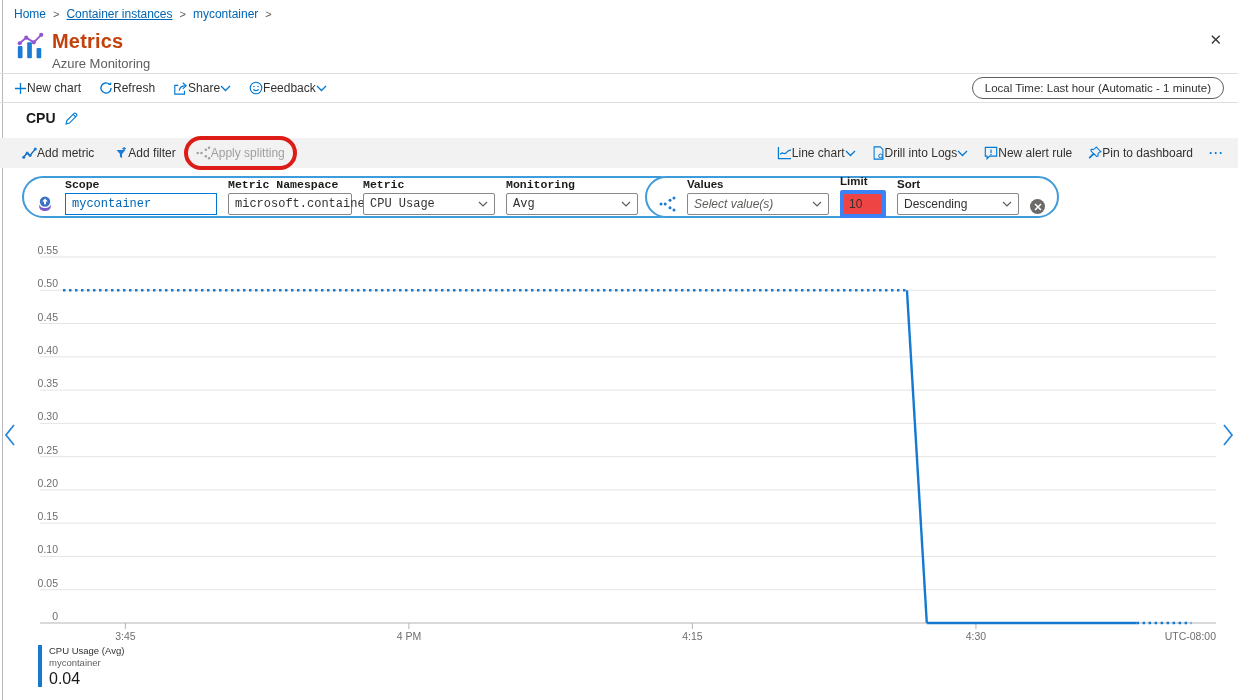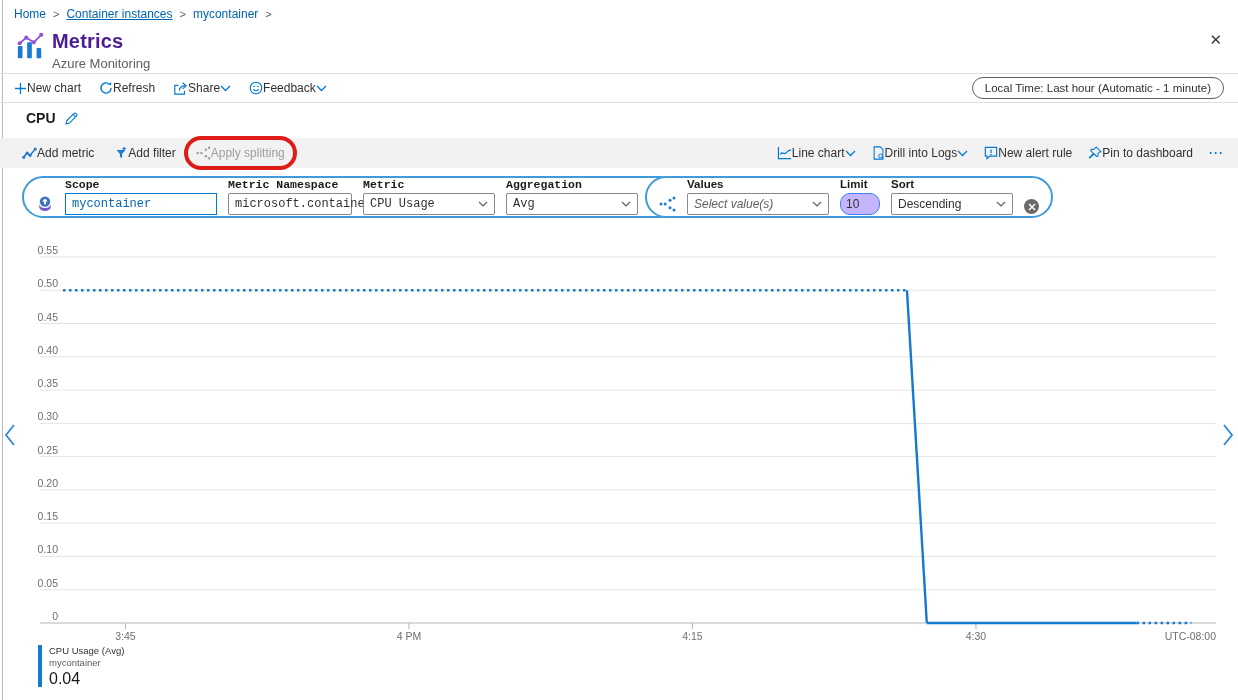--- a/index.html
+++ b/index.html
@@ -9,21 +9,21 @@
     -webkit-font-smoothing:antialiased;
   }
   .edge-left{position:absolute;left:2px;top:0;width:1px;height:700px;background:#b9b9b9;}
   
   .breadcrumb{position:absolute;left:14px;top:7px;font-size:12px;display:flex;gap:7px;align-items:center;}
   .crumb{color:#0065b3;cursor:pointer;}
   .crumb.u{text-decoration:underline;}
   .crumb-sep{color:#605e5c;font-size:11px;}
   
   .app-icon{position:absolute;left:15px;top:32px;}
-  .page-title{position:absolute;left:52px;top:30px;font-size:20px;font-weight:700;color:#4c1d95;letter-spacing:.2px;}
+  .page-title{position:absolute;left:52px;top:30px;font-size:20px;font-weight:700;color:#c2410c;letter-spacing:.2px;}
   .page-sub{position:absolute;left:52px;top:56px;font-size:13px;color:#605e5c;}
   .close-x{position:absolute;right:16px;top:32px;font-size:15px;color:#3b3a39;cursor:pointer;line-height:1;}
   
   .toolbar1{position:absolute;left:0;top:73px;width:100%;height:30px;border-top:1px solid #e1dfdd;border-bottom:1px solid #e1dfdd;display:flex;align-items:center;padding-left:14px;gap:18px;box-sizing:border-box;font-size:12px;}
   .tb-item{display:flex;align-items:center;cursor:pointer;color:#323130;white-space:nowrap;}
   .time-pill{position:absolute;right:14px;top:77px;height:20px;line-height:20px;padding:0 12px;border:1px solid #605e5c;border-radius:11px;font-size:11.5px;color:#323130;background:#fff;cursor:pointer;white-space:nowrap;}
   
   .chart-name-row{position:absolute;left:26px;top:110px;display:flex;align-items:flex-end;gap:8px;}
   .chart-name{font-size:14px;font-weight:700;color:#1b1a19;}
   
@@ -34,21 +34,21 @@
   .red-oval{position:absolute;left:-12px;right:-12px;top:-10px;bottom:-10px;border:4px solid #dd1c17;border-radius:18px;pointer-events:none;}
   
   .pill{position:absolute;top:176px;height:42px;border:2px solid #3f9bda;border-radius:24px;background:#fff;display:flex;align-items:center;padding:0 12px;gap:11px;box-sizing:border-box;}
   .pill1{left:22px;font-family:Liberation Mono, monospace;}
   .pill2{left:645px;}
   .fld{display:flex;flex-direction:column;}
   .fld-label{font-size:11.5px;font-weight:700;color:#1b1a19;margin-bottom:3px;line-height:1;}
   .scope-input{width:138px;height:18px;border:1px solid #0078d4;padding:1px 6px;font-size:12px;color:#0065b3;display:flex;align-items:center;background:#fff;}
   .select{display:flex;justify-content:space-between;align-items:center;border:1px solid #8a8886;border-radius:2px;height:20px;padding:0 6px;background:#fff;font-size:12px;color:#323130;cursor:pointer;}
   .select .ph{font-style:italic;color:#605e5c;}
-  .num-input{width:28px;height:18px;border:1px solid #3b82f6;border-radius:10px;padding:1px 5px;font-size:12px;display:flex;align-items:center;background:#c4b5fd;}
+  .num-input{width:28px;height:18px;border:4px solid #3b82f6;border-radius:2px;padding:1px 5px;font-size:12px;display:flex;align-items:center;background:#ef4444;}
   .badge{width:18px;height:18px;border-radius:50%;display:flex;align-items:center;justify-content:center;align-self:flex-end;margin-bottom:2px;}
   .badge.check{background:#0078d4;}
   .badge.close-b{background:#6b6a68;width:15px;height:15px;}
   
   #chart-svg{position:absolute;left:0;top:240px;}
   #chart-svg text{font-family:"Liberation Sans",sans-serif;font-size:10.5px;fill:#6e6e6e;}
   .pager{position:absolute;top:423px;cursor:pointer;}
   .pager.left{left:3px;} .pager.right{right:3px;}
   
   .legend{position:absolute;left:38px;top:645px;display:flex;gap:7px;cursor:pointer;}
@@ -266,21 +266,21 @@
   <div class="fld">
     <span class="fld-label">Metric</span>
     <div class="select" style="width:118px">
       <span>CPU Usage</span>
       <svg width="10" height="6" viewBox="0 0 10 6">
           <path d="M1 1l4 4 4-4" fill="none" stroke="#605e5c" stroke-width="1.2"></path>
         </svg>
     </div>
   </div>
   <div class="fld">
-    <span class="fld-label">Aggregation</span>
+    <span class="fld-label">Monitoring</span>
     <div class="select" style="width:118px">
       <span>Avg</span>
       <svg width="10" height="6" viewBox="0 0 10 6">
           <path d="M1 1l4 4 4-4" fill="none" stroke="#605e5c" stroke-width="1.2"></path>
         </svg>
     </div>
   </div>
   <span class="badge check">
     <svg width="11" height="9" viewBox="0 0 12 10">
         <path d="M1 5l3.5 3.5L11 1.5" fill="none" stroke="#fff" stroke-width="1.8"></path>

